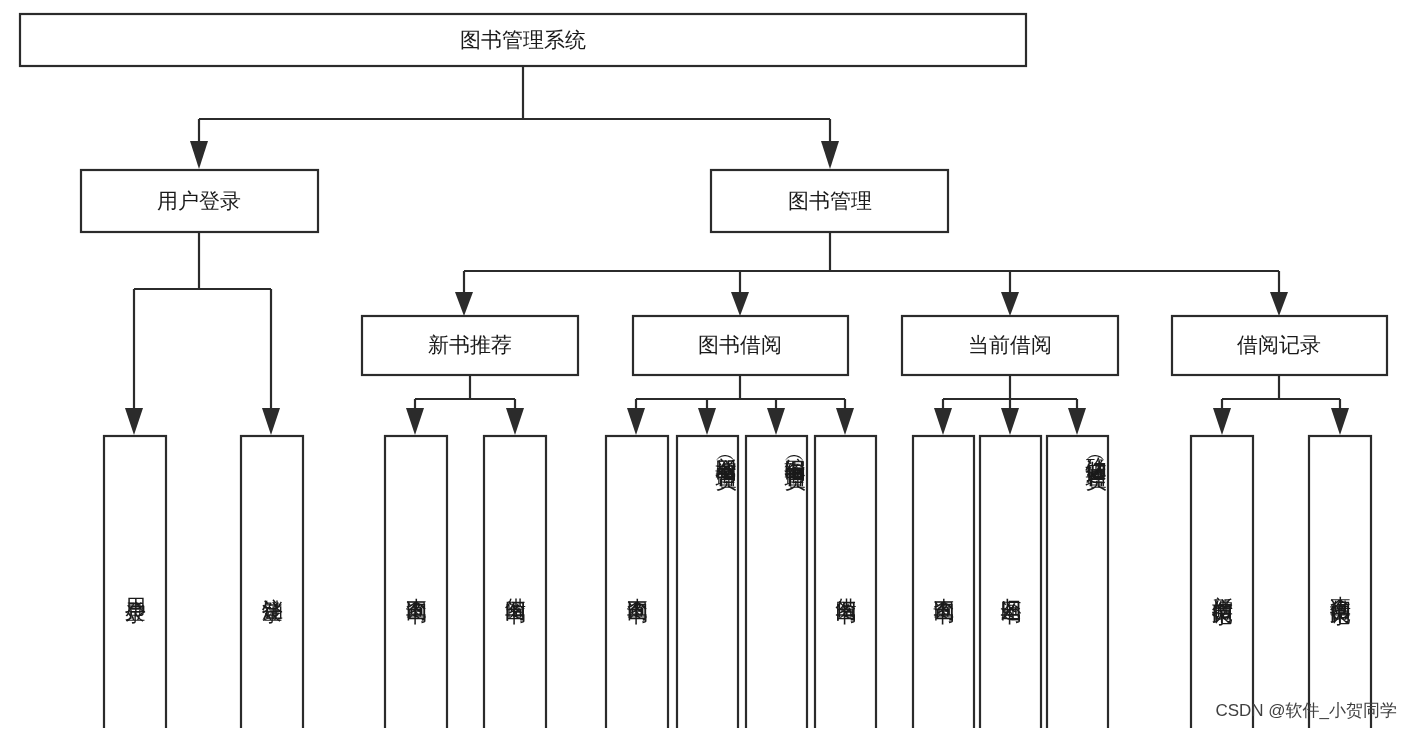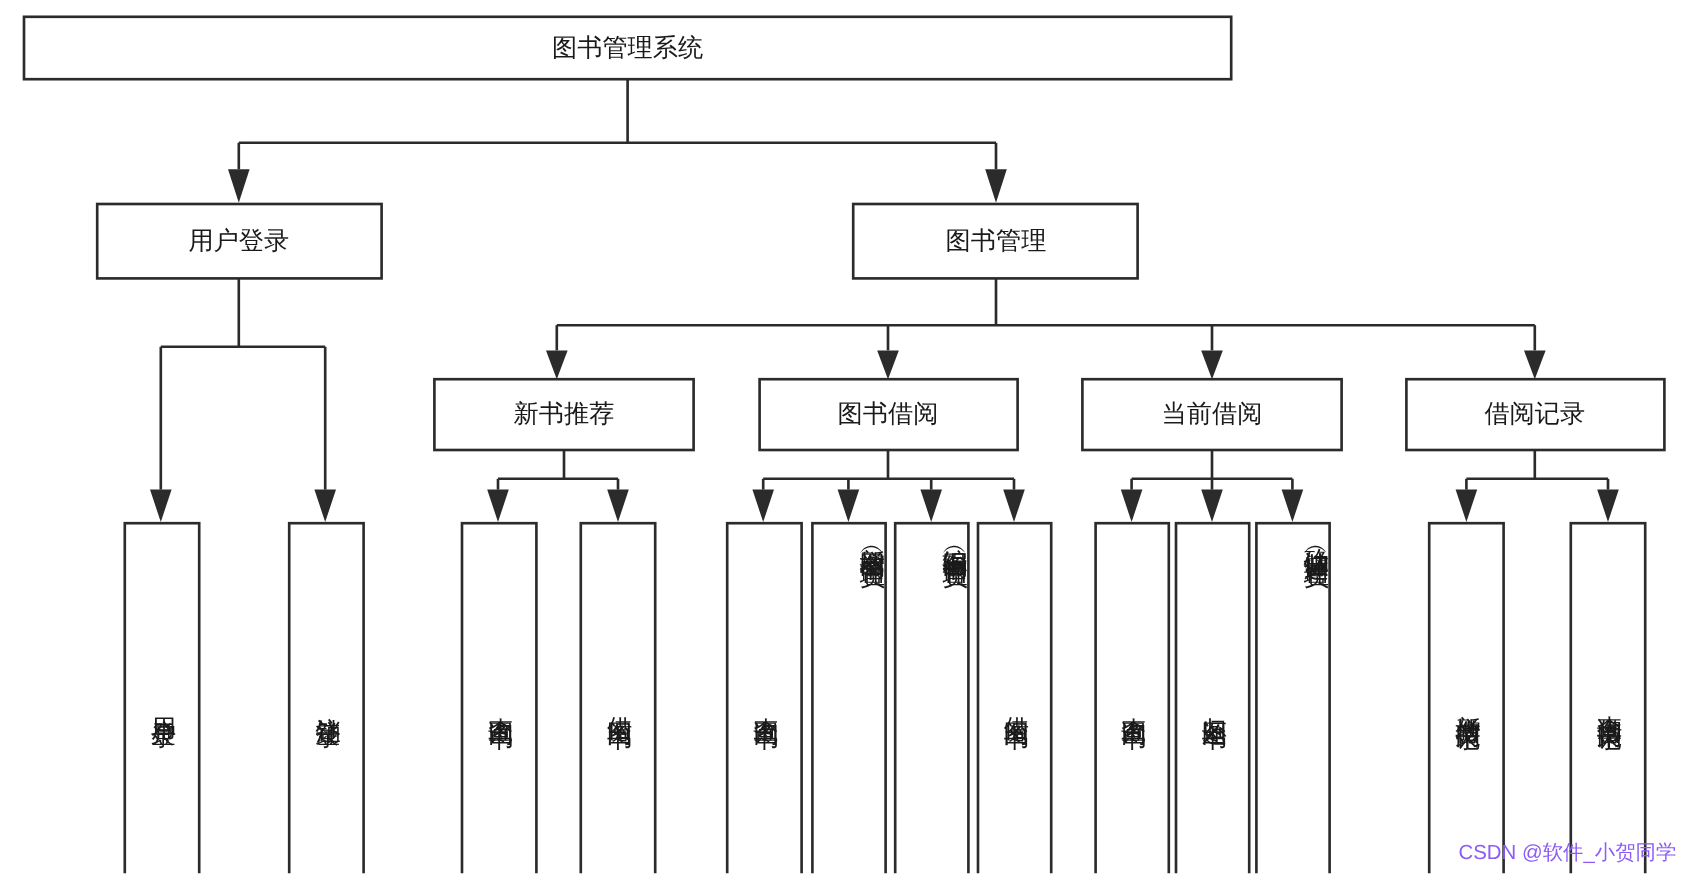--- a/index.html
+++ b/index.html
@@ -64,21 +64,21 @@
     display: flex;
     align-items: center;
     justify-content: center;
   }
   .watermark {
     position: absolute;
     right: 8px;
     bottom: 6px;
     font-family: "Liberation Sans", "DejaVu Sans", sans-serif;
     font-size: 17px;
-    color: #8b5cf6;
+    color: #404040;
     white-space: nowrap;
     user-select: none;
     margin-left: 43px;
   }
 </style>
 </head>
 <body>
 
 <div id="diagram-root">
 

